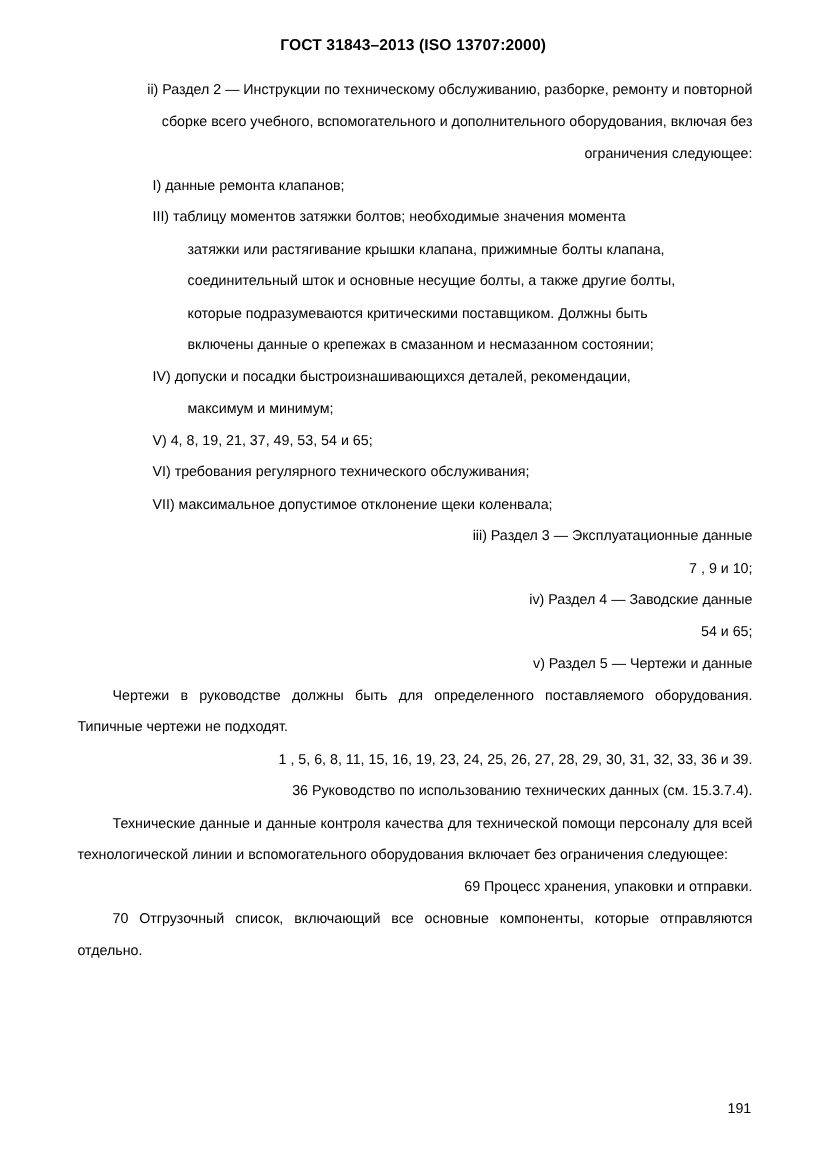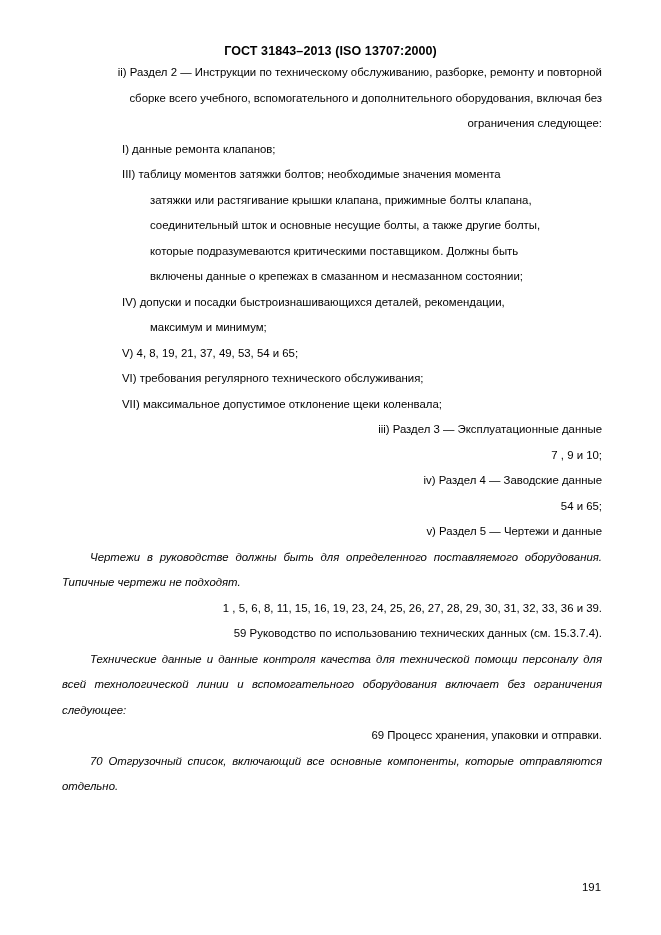--- a/index.html
+++ b/index.html
@@ -17,21 +17,21 @@
   }
   .page {
     position: relative;
     width: 661px;
     height: 935px;
     box-sizing: border-box;
     padding: 0;
   }
   .header {
     position: absolute;
-    top: 44px;
+    top: 29px;
     left: 0;
     width: 661px;
     text-align: center;
     font-size: 12.5px;
     font-weight: bold;
     letter-spacing: 0.1px;
   }
   .content {
     position: absolute;
     top: 60px;
@@ -56,21 +56,20 @@
   }
   .hang-cont {
     margin-left: 88px;
     text-indent: 0;
     text-align: left;
   }
   .para {
     margin-left: 0;
     text-indent: 28px;
     text-align: justify;
-    font-style: italic;
   }
   .item {
     margin-left: 30px;
     text-indent: 0;
     text-align: right;
   }
   .pagenum {
     position: absolute;
     bottom: 42px;
     right: 60px;
@@ -109,21 +108,21 @@
     <p class="item">iii) Раздел 3 — Эксплуатационные данные</p>
     <p class="item">7 , 9 и 10;</p>
     <p class="item">iv) Раздел 4 — Заводские данные</p>
     <p class="item">54 и 65;</p>
     <p class="item">v) Раздел 5 — Чертежи и данные</p>
 
     <p class="para">Чертежи в руководстве должны быть для определенного поставляемого оборудования. Типичные чертежи не подходят.</p>
 
     <p class="item">1 , 5, 6, 8, 11, 15, 16, 19, 23, 24, 25, 26, 27, 28, 29, 30, 31, 32, 33, 36 и 39.</p>
 
-    <p class="item">59 Руководство по использованию технических данных (см. 15.3.7.4).</p>
+    <p class="item">36 Руководство по использованию технических данных (см. 15.3.7.4).</p>
 
     <p class="para">Технические данные и данные контроля качества для технической помощи персоналу для всей технологической линии и вспомогательного оборудования включает без ограничения следующее:</p>
 
 
     <p class="item">69 Процесс хранения, упаковки и отправки.</p>
 
     <p class="para">70 Отгрузочный список, включающий все основные компоненты, которые отправляются отдельно.</p>
 
   </div>
 

